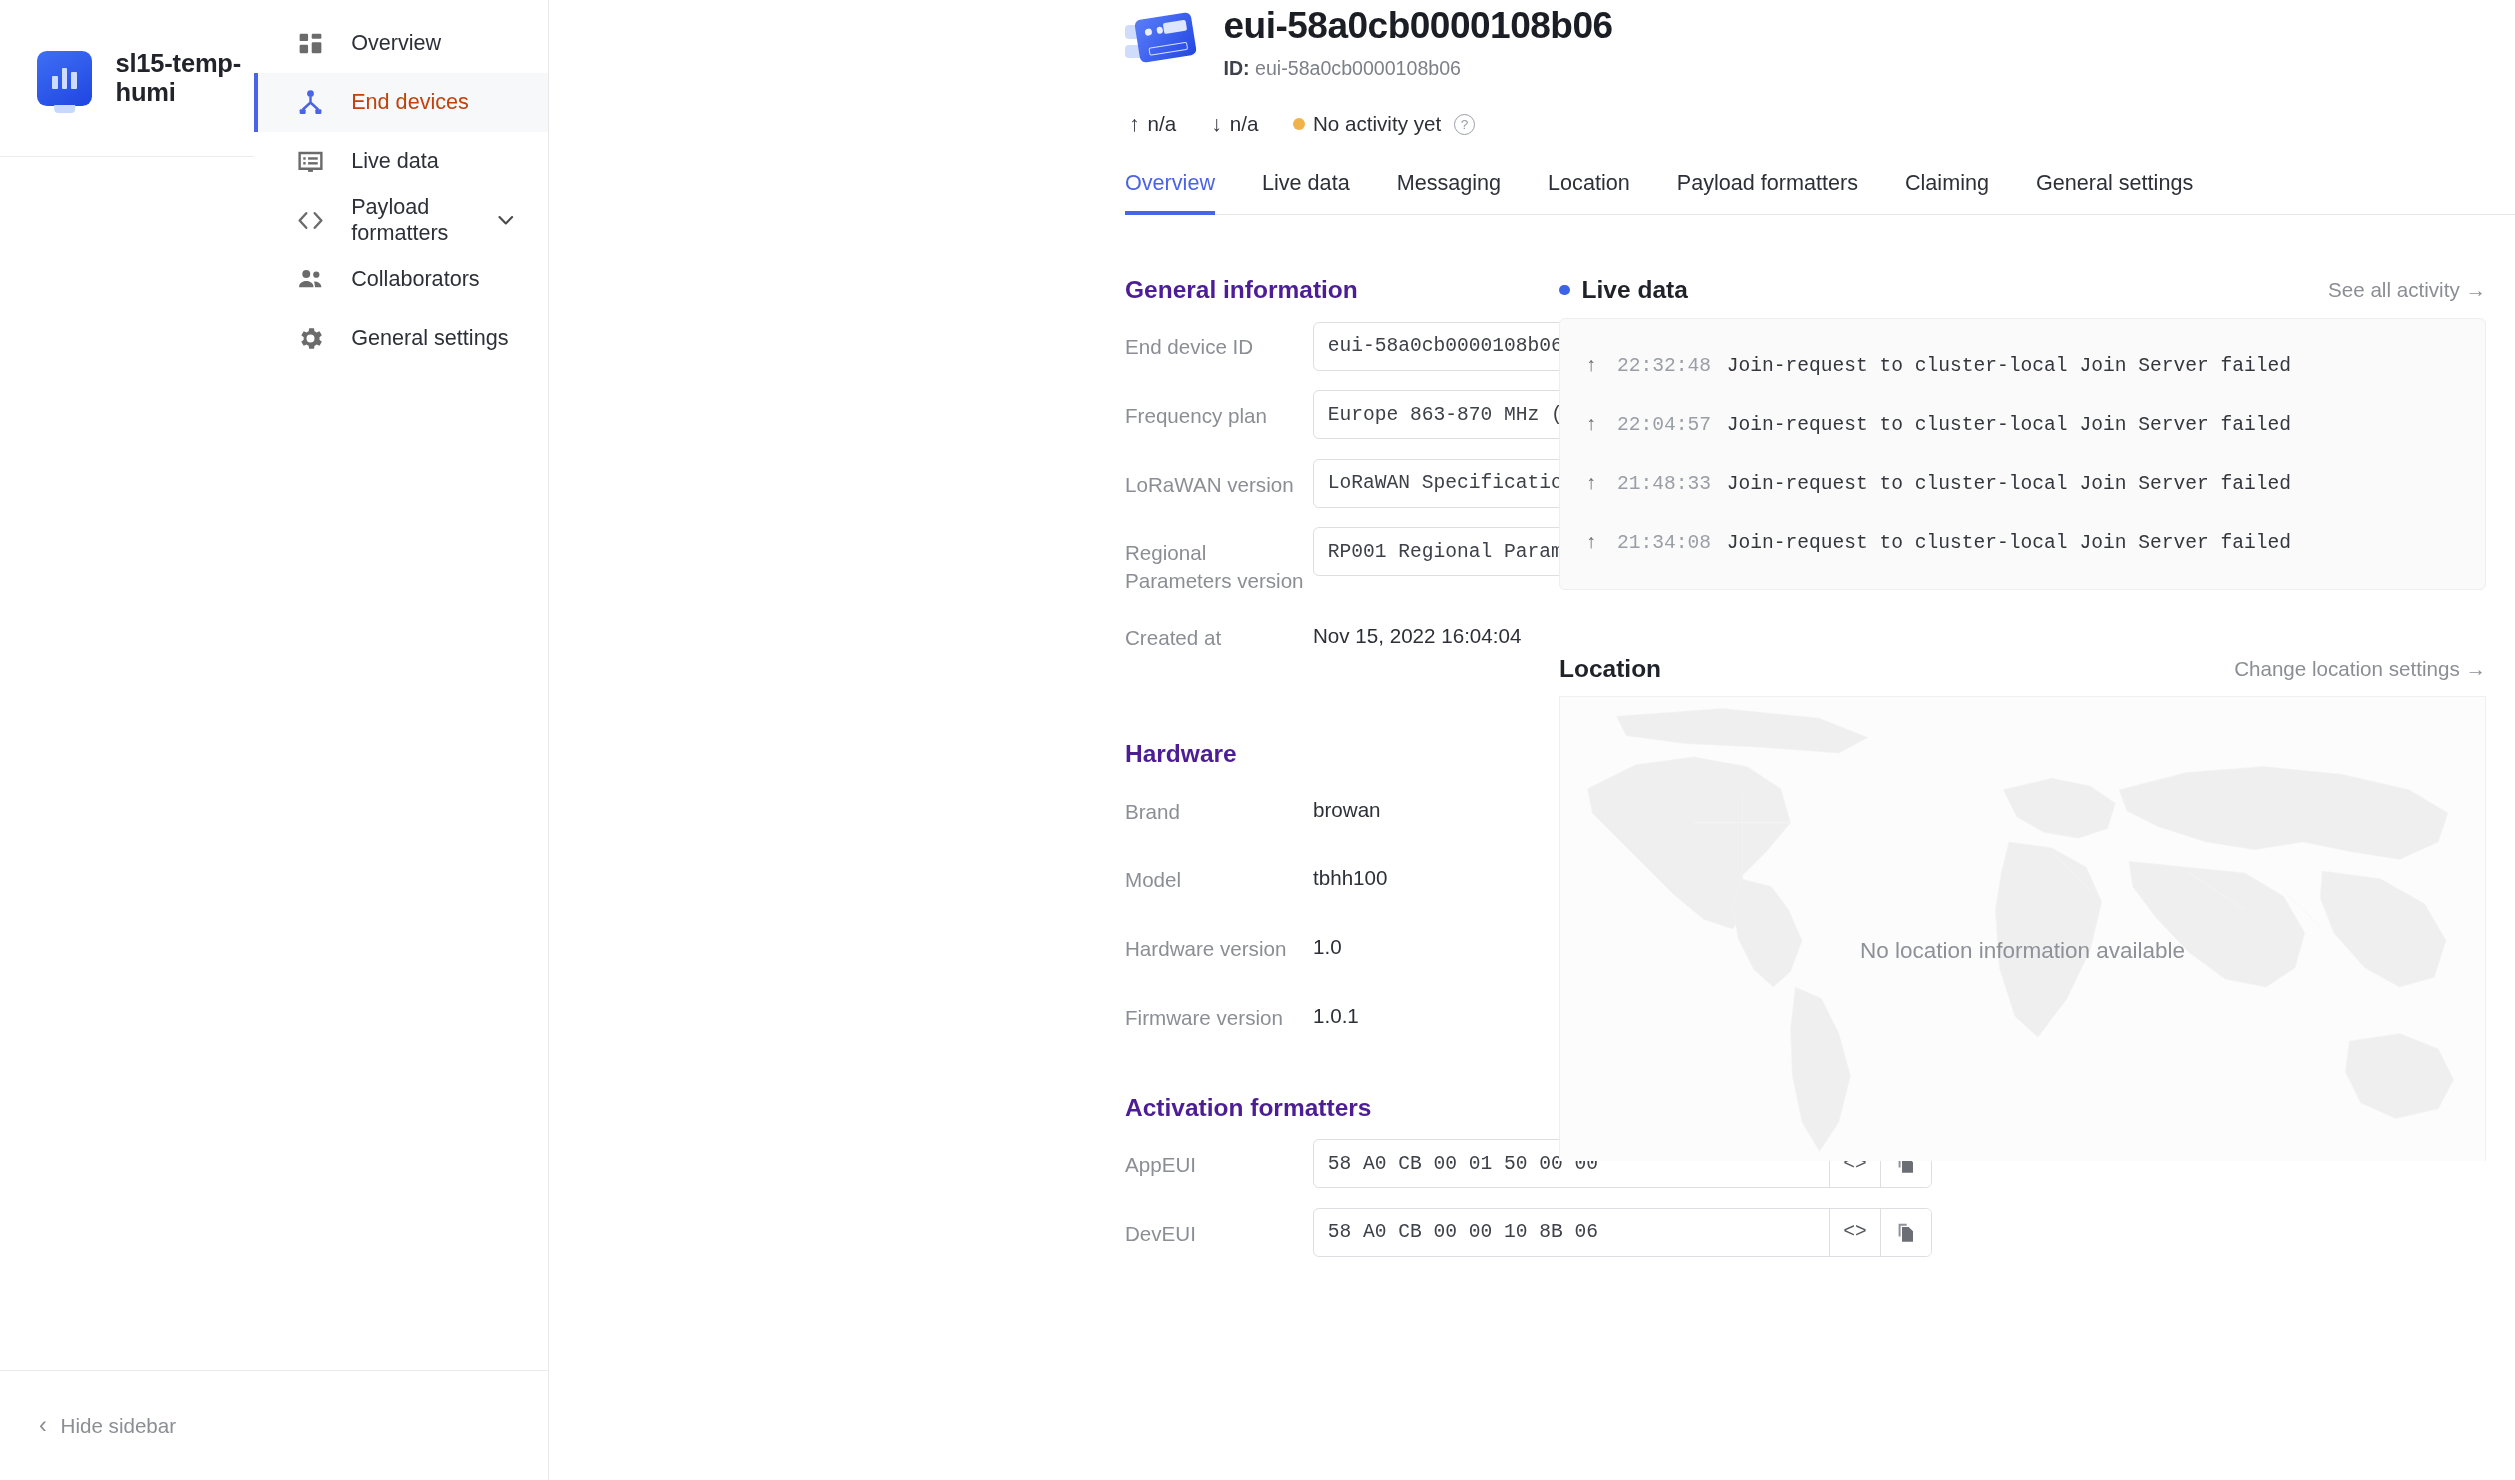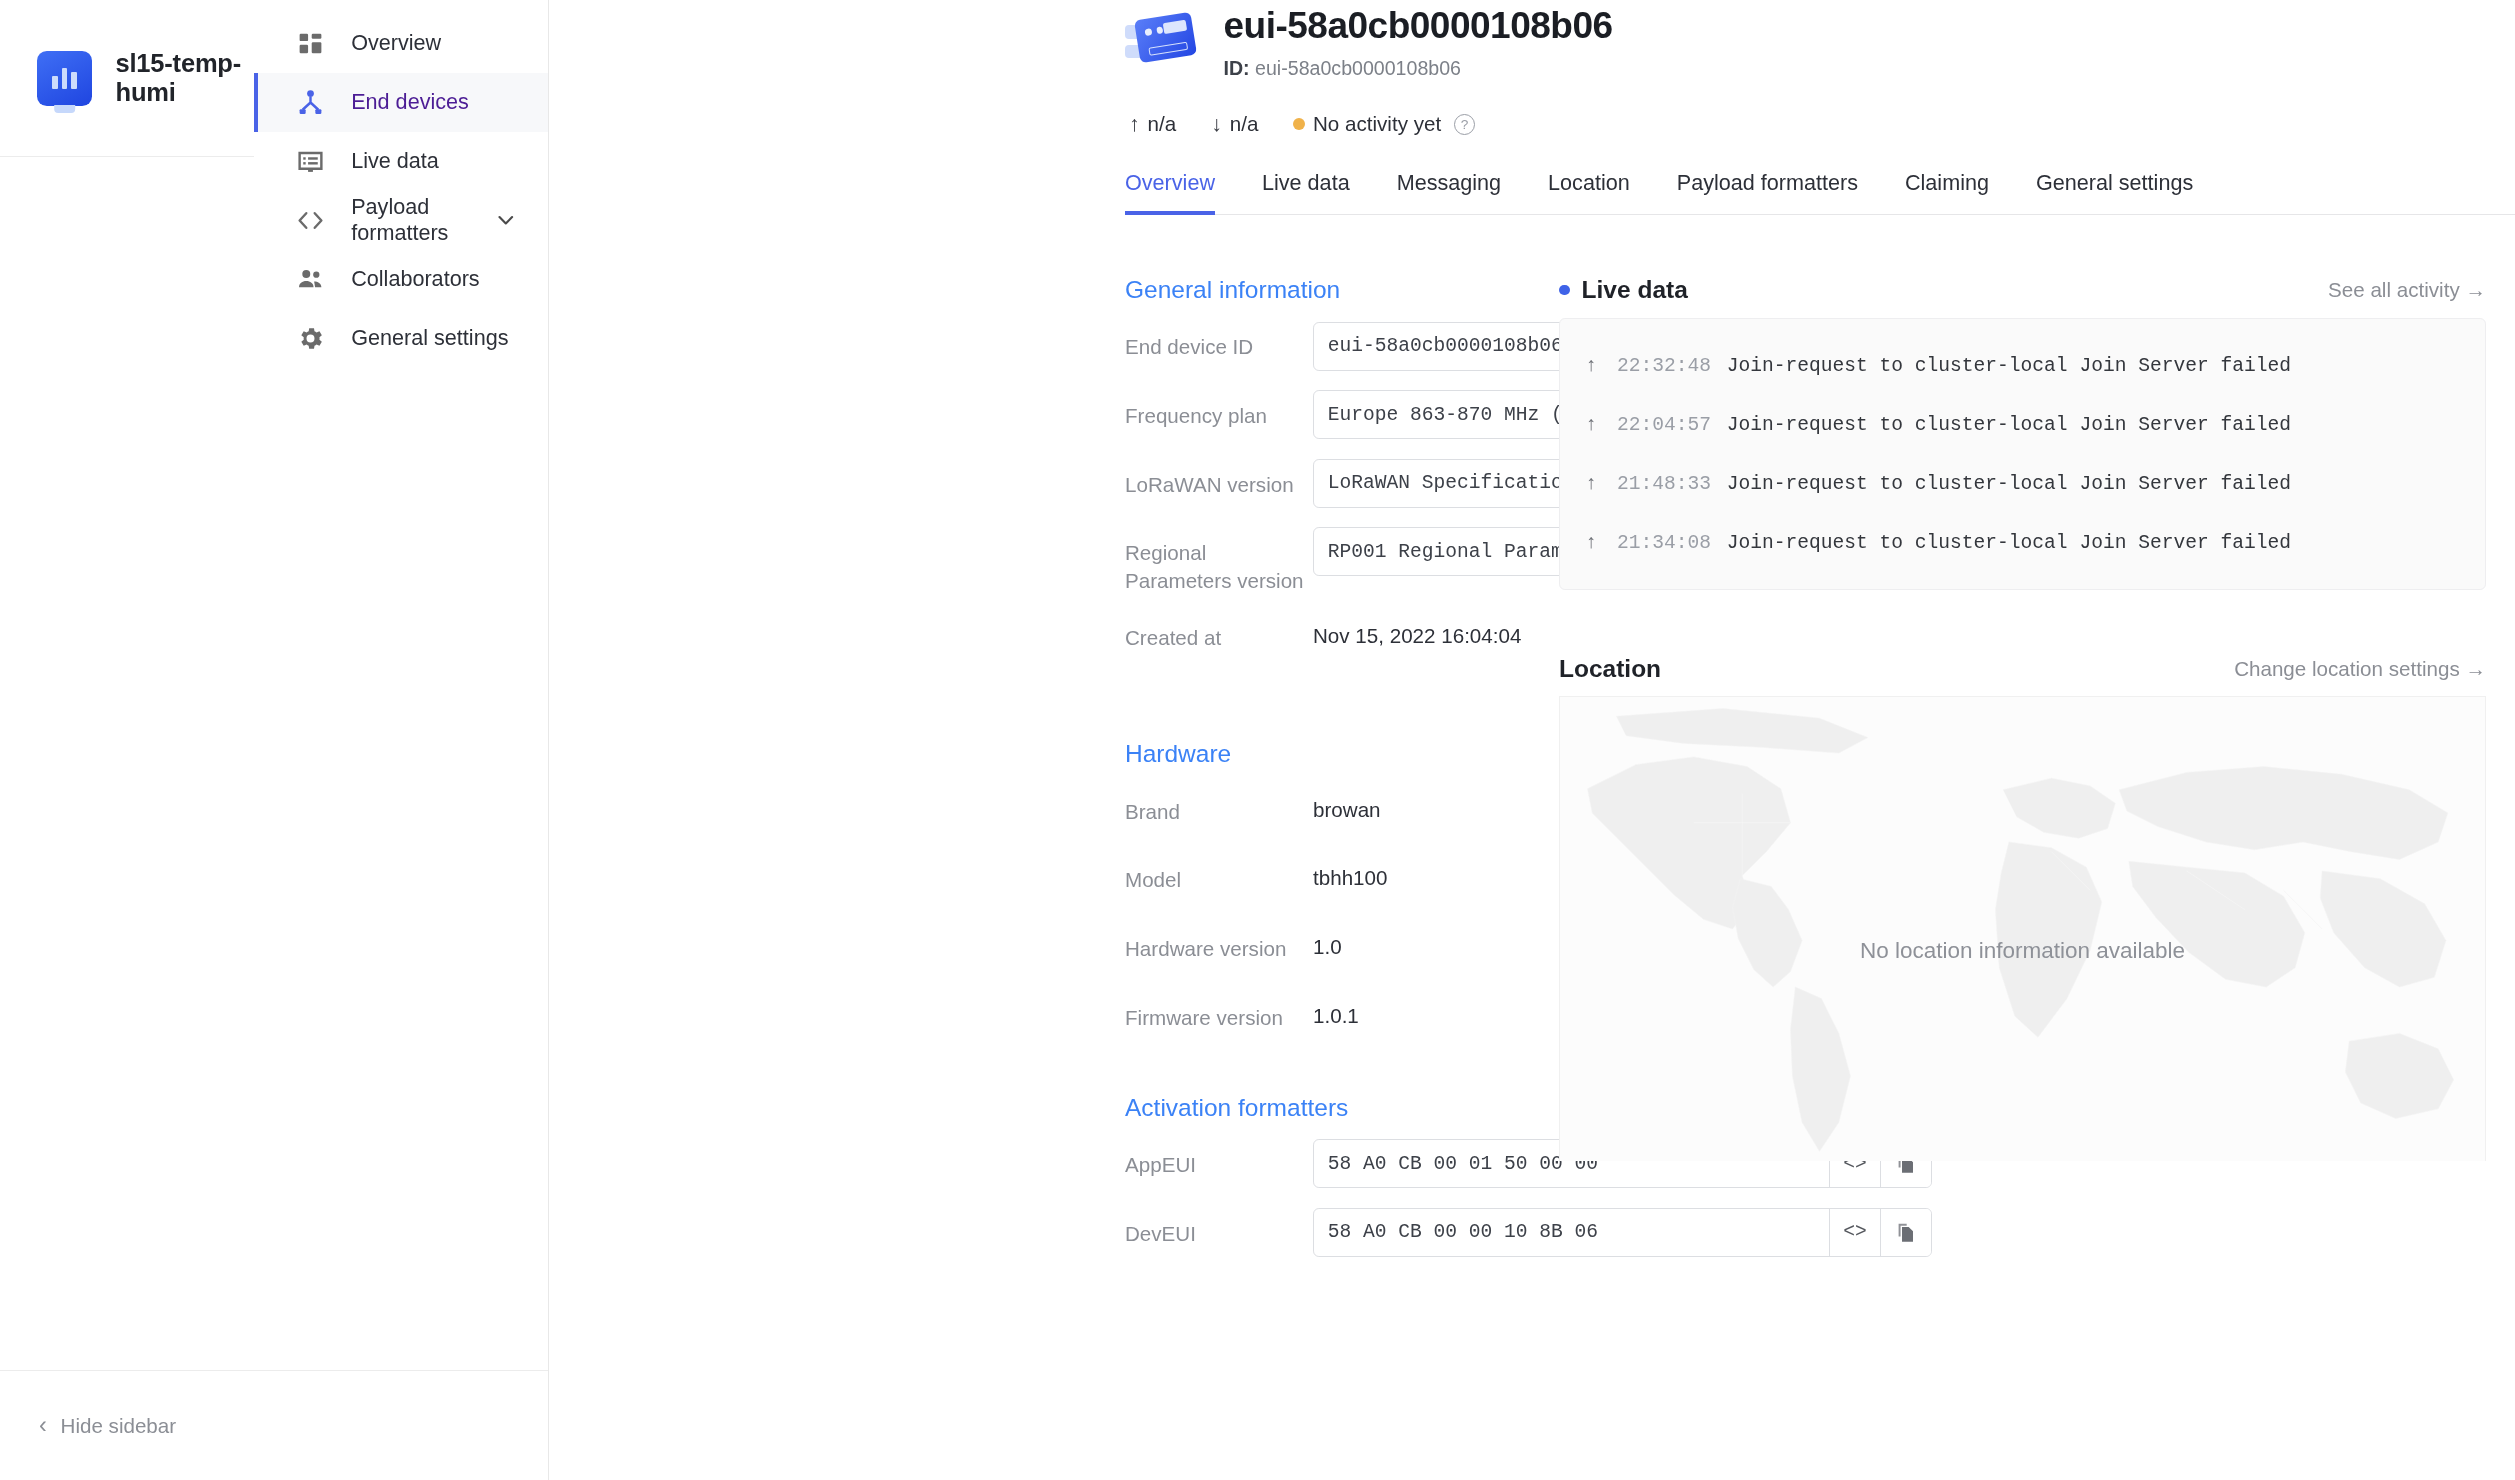--- a/index.html
+++ b/index.html
@@ -49,21 +49,21 @@
     position: relative; border-left: 4.9px solid transparent;
   }
   .nav-item .nv-icon { width: 31px; height: 31px; flex: 0 0 31px; display:flex; align-items:center; justify-content:center; }
   .nav-item .nv-icon svg { width: 29px; height: 29px; fill: #6b6b6b; }
   .nav-item .nv-label { font-size: 21.6px; color: #2d3038; flex: 1 1 auto; }
   .nav-item .nv-chev { width: 25.5px; height: 25.5px; flex: 0 0 25.5px; display:flex; align-items:center; justify-content:center;}
   .nav-item .nv-chev svg { width: 21.6px; height: 21.6px; stroke: #4a4a4a; fill: none; stroke-width: 2.4; }
   .nav-item.active {
     background: #f7f8fa; border-left: 4.9px solid #4a63e7;
   }
-  .nav-item.active .nv-label { color: #4c1d95; }
+  .nav-item.active .nv-label { color: #c2410c; }
   .nav-item.active .nv-icon svg { fill: #4a63e7; }
 
   .sb-footer {
     position: absolute; bottom: 0; left: 0; right: 0;
     height: 110px; display: flex; align-items: center;
     padding-left: 39px; gap: 13.7px;
     border-top: 1px solid #ececec; cursor: pointer;
   }
   .sb-footer .chev { font-size: 23.5px; color: #8b8e95; line-height:1; }
   .sb-footer .lbl { font-size: 20.6px; color: #8b8e95; }
@@ -110,21 +110,21 @@
   .tab.active { color: #4a63e7; }
   .tab.active::after {
     content:""; position:absolute; left:0; right:23.5px; bottom:-1px; height:3.9px; background:#4a63e7;
   }
   .tab:first-child.active::after { left: 0; right: 23.5px; }
 
   .content { display: flex; padding: 0; }
   .col-left { width: 1010px; flex: 0 0 1010px; padding: 61px 0 0 576px; }
   .col-right { flex: 1 1 auto; padding: 61px 29px 0 0; }
 
-  .sec-title { font-size: 24.5px; font-weight: 400; color: #3b82f6; margin-bottom: 11.8px; }
+  .sec-title { font-size: 24.5px; font-weight: 700; color: #4c1d95; margin-bottom: 11.8px; }
 
   .frow { display: flex; align-items: flex-start; min-height: 51px; margin-top: 17.6px; justify-content: space-between; }
   .flabel { width: 188px; flex: 0 0 188px; font-size: 20.6px; color: #8b8e95; padding-top: 11.8px; line-height: 1.35; }
   .fvalue { flex: 1 1 auto; }
   .fbox { display: flex; align-items: stretch; width: 619px; height: 49px;
           border: 1px solid #dcdee2; border-radius: 5.9px; overflow: hidden; background: #fff; }
   .fbox .txt {
     flex: 1 1 auto; display: flex; align-items: center; padding: 0 13.7px;
     font-family: "Liberation Mono", monospace; font-size: 19.6px; color: #3d4149;
     white-space: nowrap; overflow: hidden; text-overflow: ellipsis;

